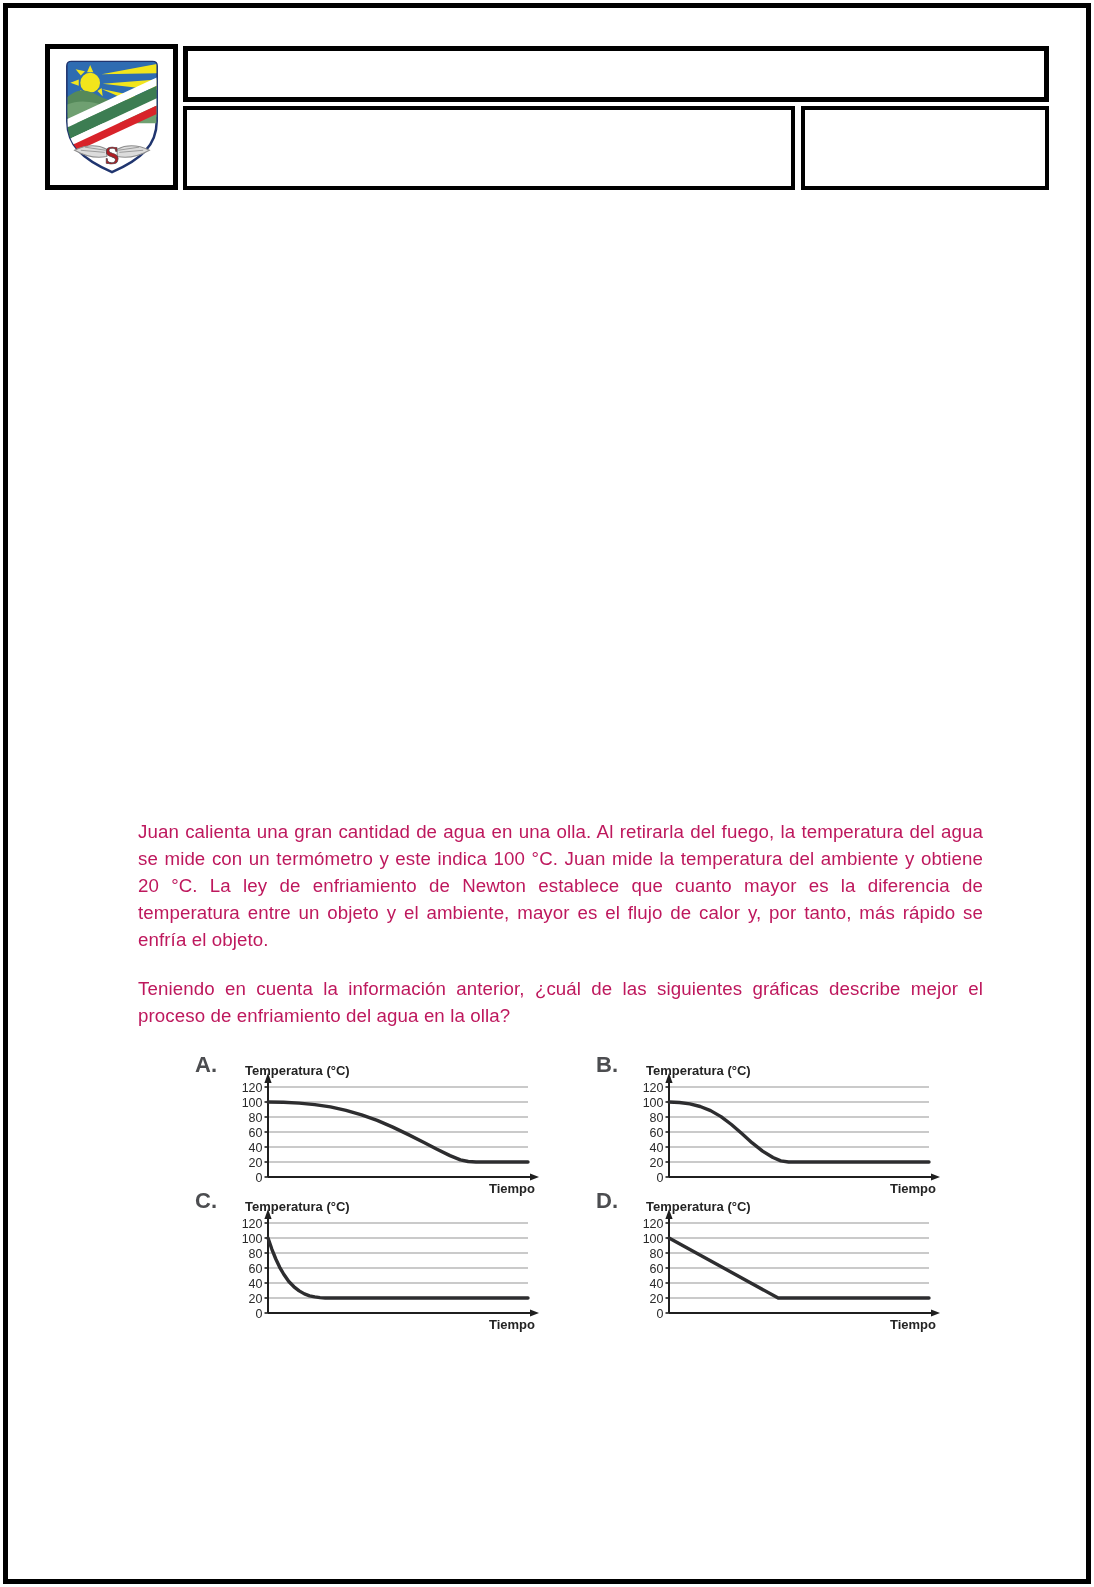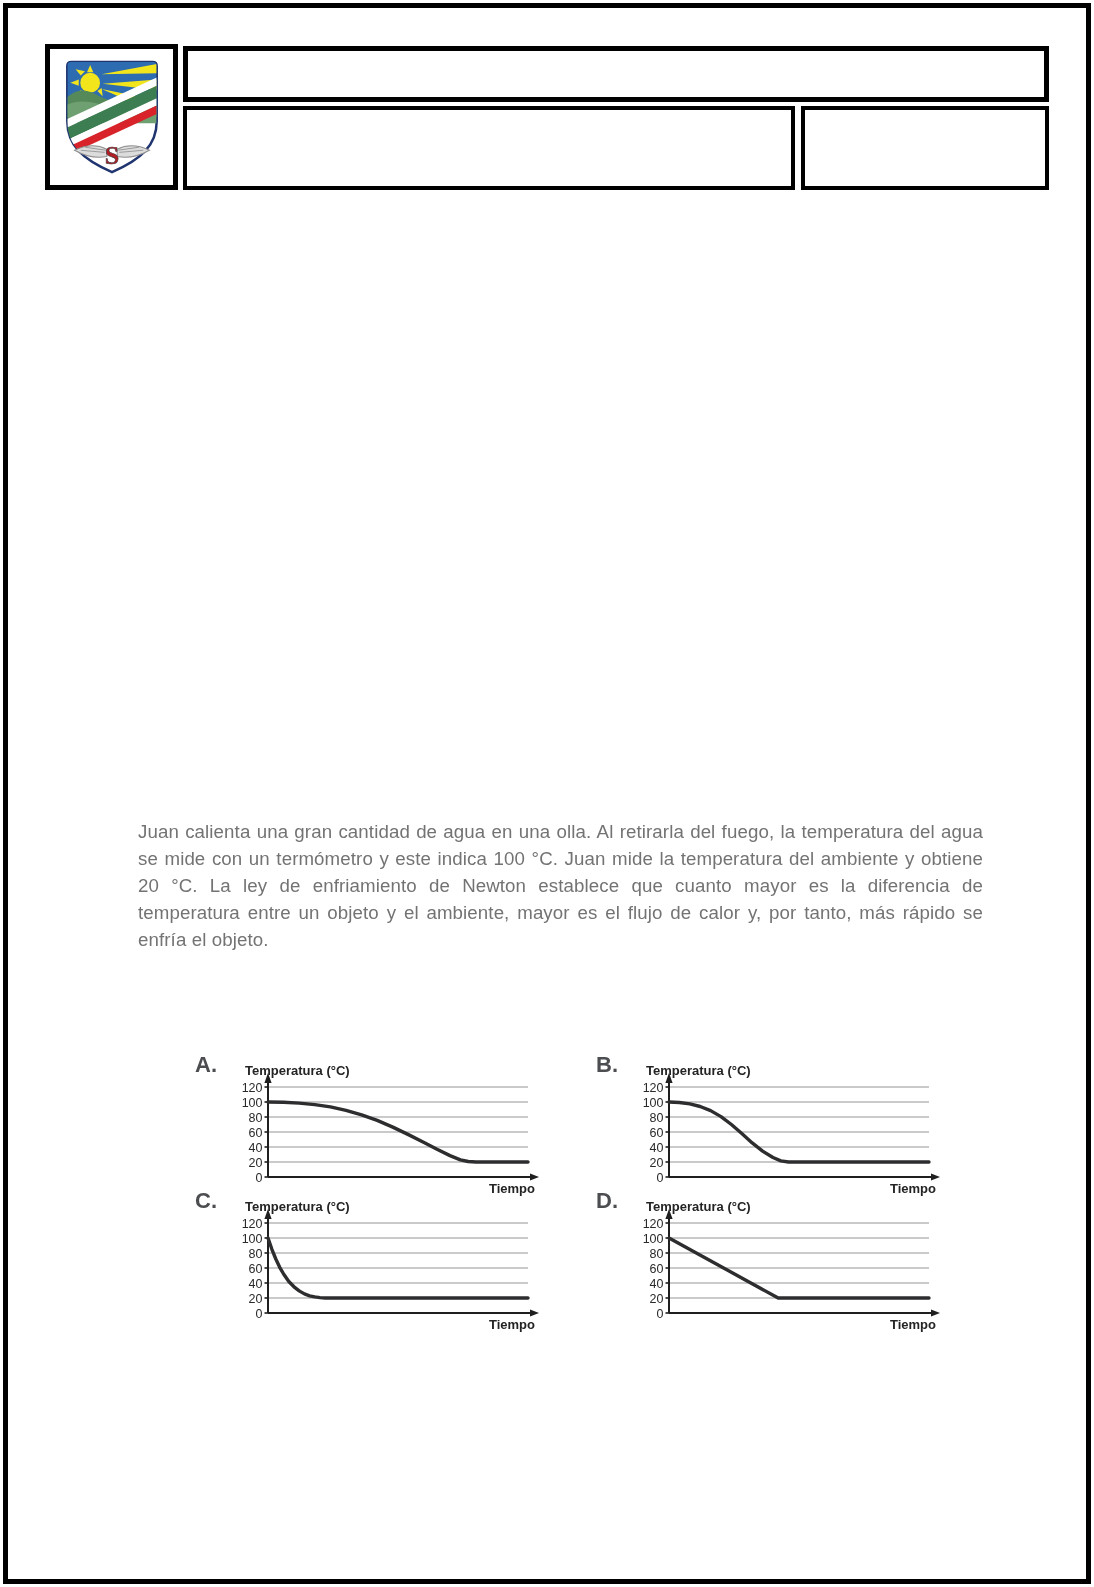--- a/index.html
+++ b/index.html
@@ -30,21 +30,21 @@
     position:absolute;left:138px;top:62px;width:612px;height:84px;
     border:4px solid #000;box-sizing:border-box;background:#fff;
   }
   .cell-br{
     position:absolute;left:756px;top:62px;width:248px;height:84px;
     border:4px solid #000;box-sizing:border-box;background:#fff;
   }
   
   .content{position:absolute;left:138px;top:818px;width:845px;}
   .content p{
-    margin:0;color:#737373;font-size:18.7px;line-height:27px;
+    margin:0;color:#be185d;font-size:18.7px;line-height:27px;
     text-align:justify;letter-spacing:0.1px;
   }
   .content p + p{margin-top:22px;}
   
   .charts{position:absolute;left:190px;top:1048px;width:905px;height:300px;}
   .chart-block{position:absolute;display:flex;align-items:flex-start;}
   .chart-option-label{
     width:40px;box-sizing:border-box;padding-left:5px;padding-top:6px;
     font-weight:bold;font-size:22px;color:#4c4d50;line-height:22px;
   }
@@ -103,20 +103,21 @@
       </svg>
     </div>
 
     <div class="cell-top"></div>
     <div class="cell-bl"></div>
     <div class="cell-br"></div>
   </div>
 
   <div class="content">
     <p>Juan calienta una gran cantidad de agua en una olla. Al retirarla del fuego, la temperatura del agua se mide con un termómetro y este indica 100 °C. Juan mide la temperatura del ambiente y obtiene 20 °C. La ley de enfriamiento de Newton establece que cuanto mayor es la diferencia de temperatura entre un objeto y el ambiente, mayor es el flujo de calor y, por tanto, más rápido se enfría el objeto.</p>
+    <p>Teniendo en cuenta la información anterior, ¿cuál de las siguientes gráficas describe mejor el proceso de enfriamiento del agua en la olla?</p>
   </div>
 
   <div class="charts" id="charts-grid">
       <div class="chart-block" style="left: 0px; top: 0px;">
       <div class="chart-option-label">A.</div>
       <svg class="chart-svg" width="312" height="150" viewBox="0 0 312 150">
           <line x1="38" y1="114" x2="298" y2="114" stroke="#b9b9b9" stroke-width="1.4"></line>
           <line x1="38" y1="99" x2="298" y2="99" stroke="#b9b9b9" stroke-width="1.4"></line>
           <line x1="38" y1="84" x2="298" y2="84" stroke="#b9b9b9" stroke-width="1.4"></line>
           <line x1="38" y1="69" x2="298" y2="69" stroke="#b9b9b9" stroke-width="1.4"></line>

